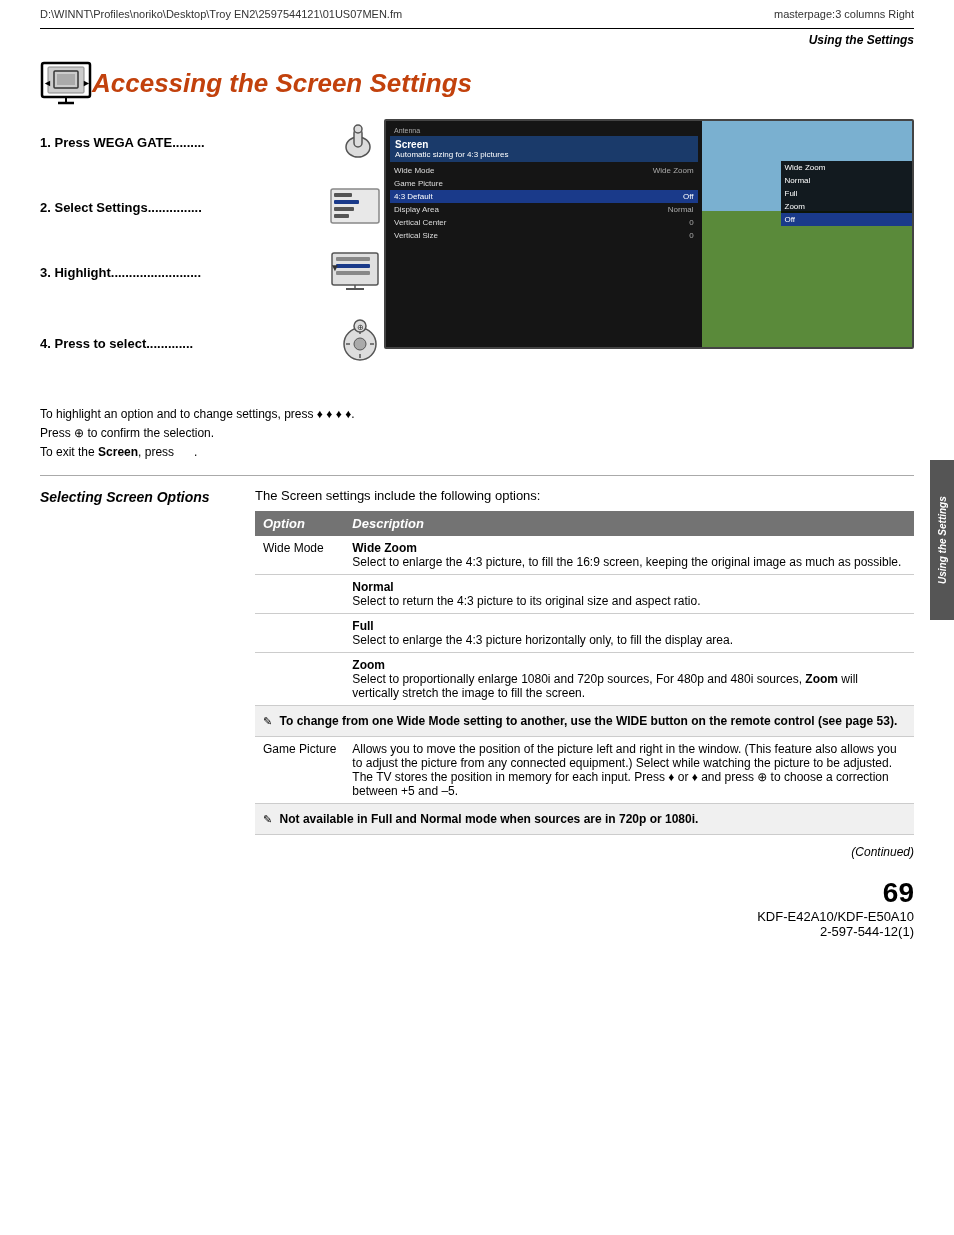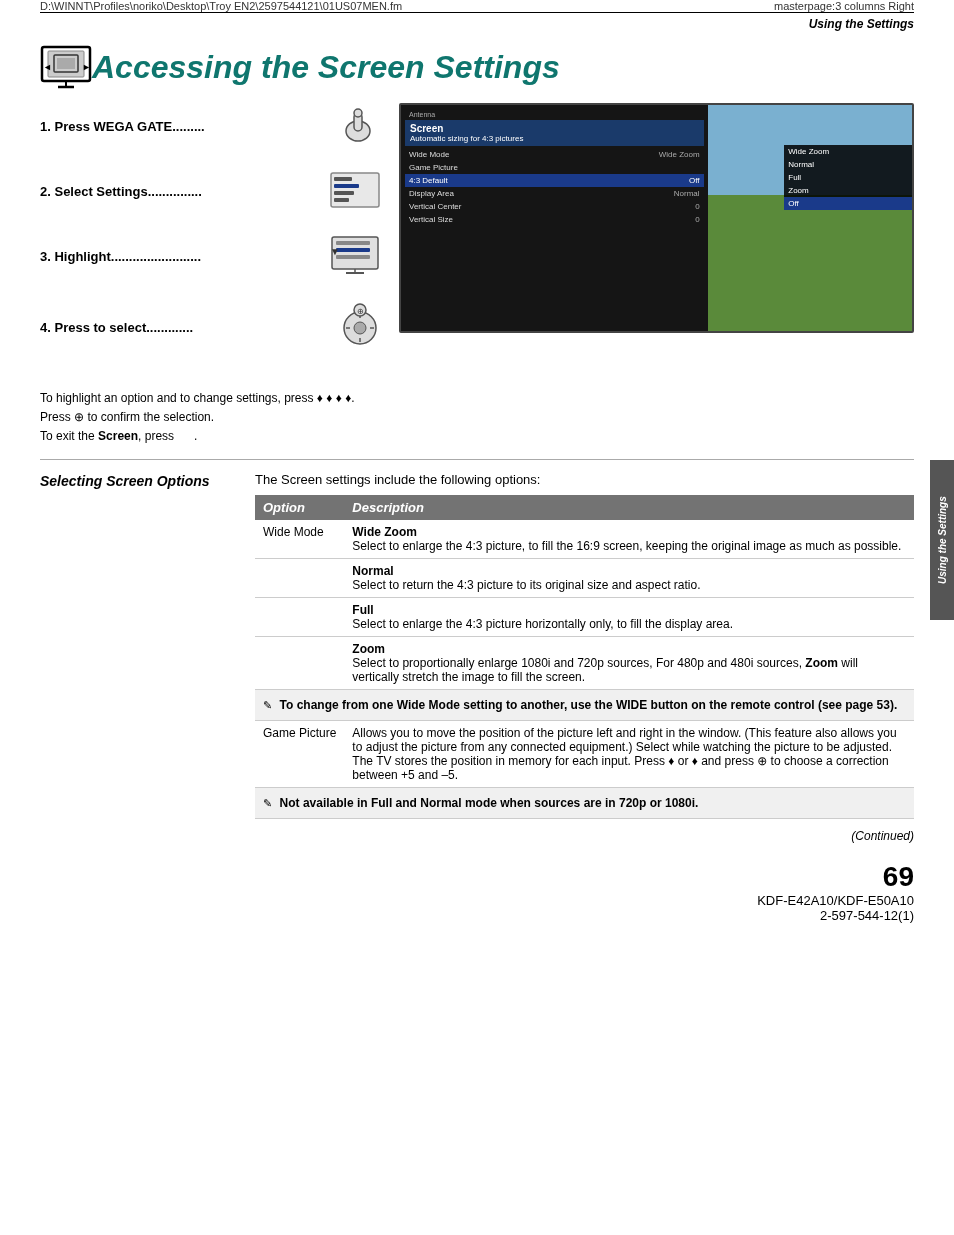--- a/index.html
+++ b/index.html
@@ -8,21 +8,21 @@
       min-height: 1235px;
       background: #fff;
       font-family: Arial, Helvetica, sans-serif;
       font-size: 13px;
       color: #000;
       position: relative;
     }
 
     
     .header {
-      padding: 0 40px;
+      padding: 8px 40px;
       display: flex;
       justify-content: space-between;
       font-size: 11px;
       color: #333;
     }
 
     .header-divider {
       border: none;
       border-top: 1px solid #000;
       margin: 0 40px;
@@ -38,35 +38,35 @@
     }
 
     
     .title-area {
       display: flex;
       align-items: center;
       padding: 10px 40px 10px 40px;
     }
 
     .page-title {
-      font-size: 32px;
+      font-size: 26px;
       font-style: italic;
       font-weight: bold;
-      color: #0f766e;
+      color: #c2410c;
     }
 
     
     .main-content {
       padding: 0 40px;
     }
 
     
     .steps-area {
       display: flex;
-      gap: 19px;
+      gap: 4px;
       margin-bottom: 14px;
     }
 
     .steps-left {
       flex: 0 0 340px;
     }
 
     .step {
       display: flex;
       align-items: center;

